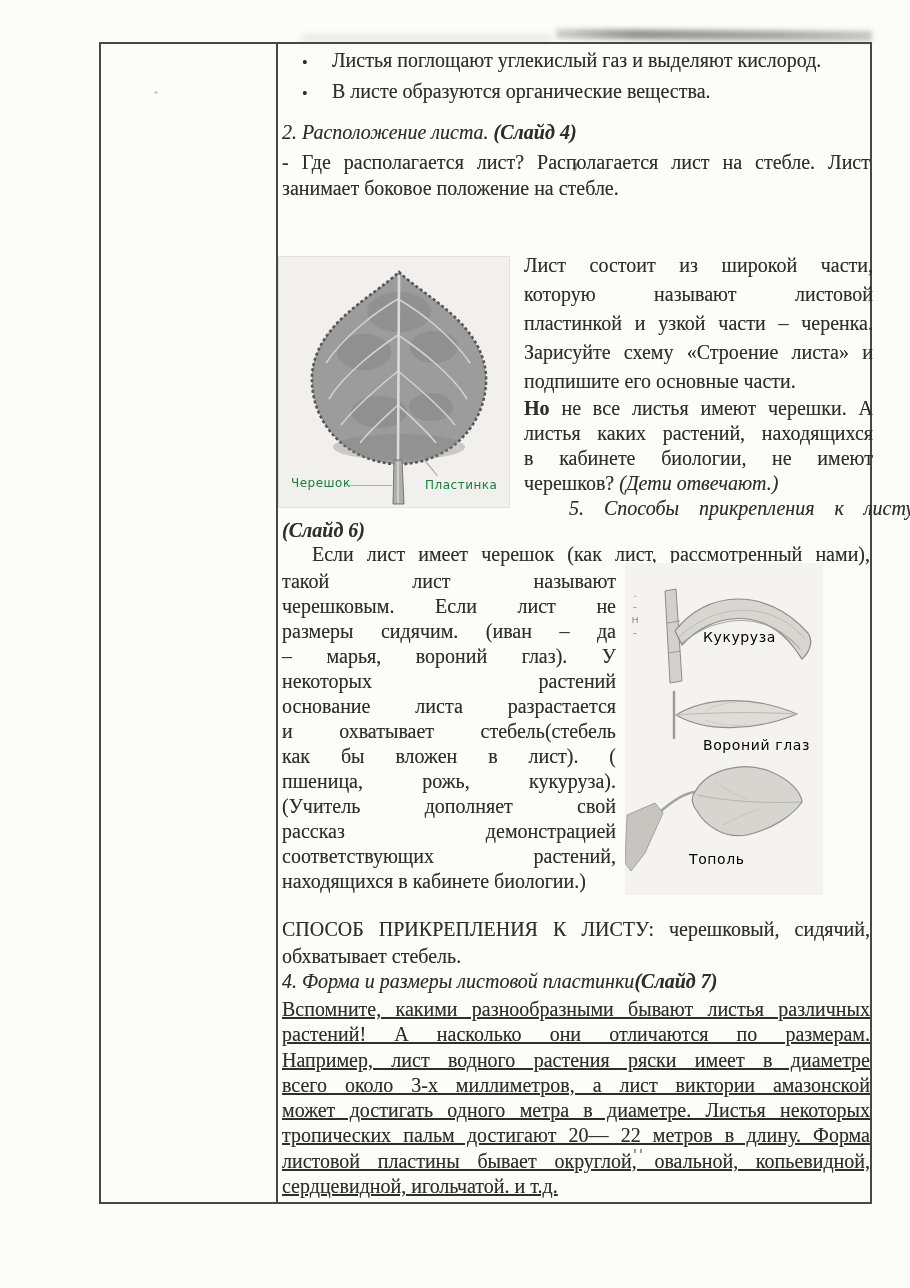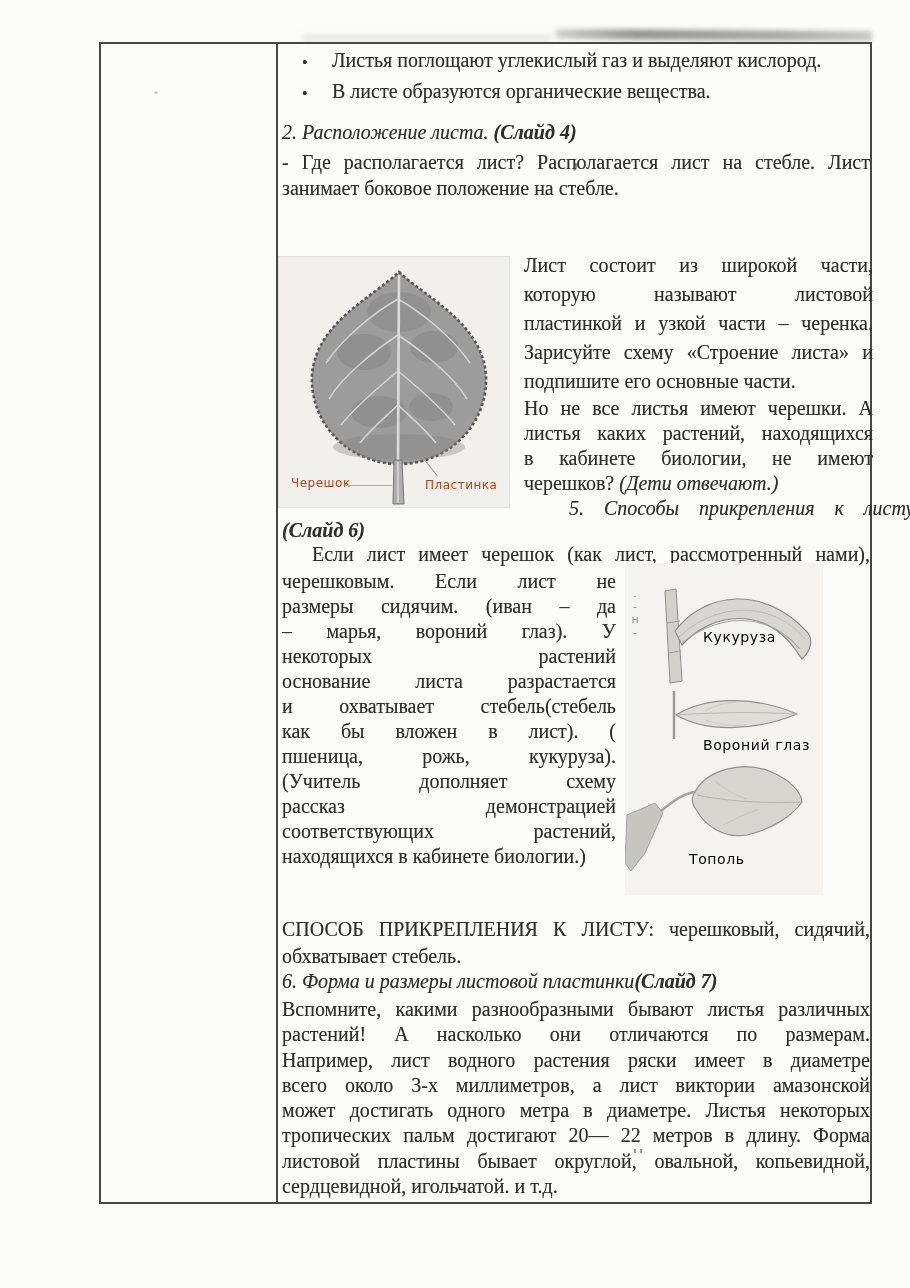--- a/index.html
+++ b/index.html
@@ -10,21 +10,21 @@
     font-size:20px;color:#2e2e2e;
     text-shadow:0 0 .5px rgba(40,40,40,.45);
   }
   .abs{position:absolute;}
   
   .tl{text-align:justify;text-align-last:justify;white-space:normal;}
   .tl.last{text-align:last;text-align-last:left;}
   .tl-single{text-align:justify;text-align-last:justify;}
   .it{font-style:italic;}
   .bi{font-style:italic;font-weight:bold;}
-  .bold{font-weight:normal;}
+  .bold{font-weight:bold;}
 
   
   #tbl-border{left:99px;top:42px;width:769px;height:1158px;border:2px solid #474744;}
   #tbl-divider{left:276px;top:42px;width:2px;height:1162px;background:#474744;}
   #left-cell{left:101px;top:44px;width:175px;height:1156px;}
 
   
   #bullets{left:302px;top:46px;width:564px;line-height:29px;}
   .brow{display:flex;}
   .bdot{width:30px;flex:0 0 30px;font-size:16px;padding-top:2px;}
@@ -32,25 +32,25 @@
   #b2{left:282px;top:149px;width:588px;line-height:26px;}
   #h3{left:282px;top:220px;width:586px;}
   #rp1{left:524px;top:251px;width:349px;line-height:29px;}
   #rp2{left:524px;top:396px;width:349px;line-height:25px;}
   #rp3{left:524px;top:496px;width:349px;line-height:25px;margin-left:45px;}
   #slide6{left:282px;top:519px;}
   #esli{left:282px;top:543px;width:588px;text-indent:30px;}
   #narrow{left:282px;top:569px;width:334px;line-height:25px;}
   #sposob{left:282px;top:916px;width:588px;line-height:27px;}
   #h6{left:282px;top:970px;width:588px;}
-  #b6{left:282px;top:997px;width:588px;line-height:25.3px;}
+  #b6{left:282px;top:997px;width:588px;line-height:25.3px;text-decoration:underline;}
 
   
   #leaf-fig{left:278px;top:256px;width:230px;height:250px;background:#f1f0ec;border:1px solid #e3e2de;}
-  .leaf-label{position:absolute;font-family:"DejaVu Sans",sans-serif;font-size:12px;color:#c2410c;letter-spacing:.5px;text-shadow:none;}
+  .leaf-label{position:absolute;font-family:"DejaVu Sans",sans-serif;font-size:12px;color:#15803d;letter-spacing:.5px;text-shadow:none;}
   #leaf-label-petiole{left:12px;top:219px;}
   #leaf-label-blade{left:146px;top:221px;}
   #leaf-leader-h{position:absolute;left:67px;top:228px;width:46px;height:1px;background:#adadad;}
   #leaf-leader-d{position:absolute;left:143px;top:199px;width:25px;height:1px;background:#9c9c9c;transform:rotate(51deg);transform-origin:0 0;}
 
   
   #plants-fig{left:625px;top:563px;width:198px;height:332px;background:#f4f3ef;}
   .plant-label{position:absolute;font-family:"DejaVu Sans",sans-serif;font-size:14px;color:#000000;letter-spacing:.6px;text-shadow:none;}
   #plant-label-corn{left:78px;top:66px;}
   #plant-label-crow{left:78px;top:174px;}
@@ -144,29 +144,30 @@
     <div class="tl"><span class="bold">Но</span><span> не все листья имеют черешки. А</span></div>
     <div class="tl">листья каких растений, находящихся</div>
     <div class="tl">в кабинете биологии, не имеют</div>
     <div><span>черешков? </span><span class="it">(Дети отвечают.)</span></div>
   </div>
   <div class="abs it tl-single" id="rp3">5. Способы прикрепления к листу.</div>
 
   <div class="abs bi" id="slide6">(Слайд 6)</div>
   <div class="abs tl-single" id="esli">Если лист имеет черешок (как лист, рассмотренный нами),</div>
   <div class="abs" id="narrow">
+      <div class="tl">такой лист называют</div>
       <div class="tl">черешковым. Если лист не</div>
       <div class="tl">размеры сидячим. (иван – да</div>
       <div class="tl">– марья, вороний глаз).  У</div>
       <div class="tl">некоторых растений</div>
       <div class="tl">основание листа разрастается</div>
       <div class="tl">и охватывает стебель(стебель</div>
       <div class="tl">как бы вложен в лист). (</div>
       <div class="tl">пшеница, рожь, кукуруза).</div>
-      <div class="tl">(Учитель дополняет схему</div>
+      <div class="tl">(Учитель дополняет свой</div>
       <div class="tl">рассказ демонстрацией</div>
       <div class="tl">соответствующих растений,</div>
       <div class="tl last">находящихся в кабинете биологии.)</div>
     </div>
 
   <div class="abs" id="plants-fig">
     <svg width="198" height="332" viewBox="0 0 198 332">
 
       <g>
         <polygon points="40,28 51,26 57,118 45,120" fill="#d2d1cb" stroke="#8d8d8d" stroke-width="1"></polygon>
@@ -202,21 +203,21 @@
         <div>-</div>
       </div>
   </div>
 
   <div class="abs" id="sposob">
       <div class="tl">СПОСОБ ПРИКРЕПЛЕНИЯ К ЛИСТУ: черешковый, сидячий,</div>
       <div class="tl last">обхватывает стебель.</div>
     </div>
 
   <div class="abs" id="h6">
-    <span class="it">6. Форма и размеры листовой пластинки</span><span class="bi">(Слайд 7)</span>
+    <span class="it">4. Форма и размеры листовой пластинки</span><span class="bi">(Слайд 7)</span>
   </div>
   <div class="abs" id="b6">
       <div class="tl">Вспомните, какими разнообразными бывают листья различных</div>
       <div class="tl">растений!  А  насколько  они  отличаются  по  размерам.</div>
       <div class="tl">Например, лист водного растения ряски имеет в диаметре</div>
       <div class="tl">всего около 3-х миллиметров, а лист виктории амазонской</div>
       <div class="tl">может достигать одного метра в диаметре. Листья некоторых</div>
       <div class="tl">тропических пальм достигают 20— 22 метров в длину. Форма</div>
       <div class="tl">листовой пластины бывает округлой, овальной, копьевидной,</div>
       <div class="tl last">сердцевидной,  игольчатой.  и т.д.</div>

